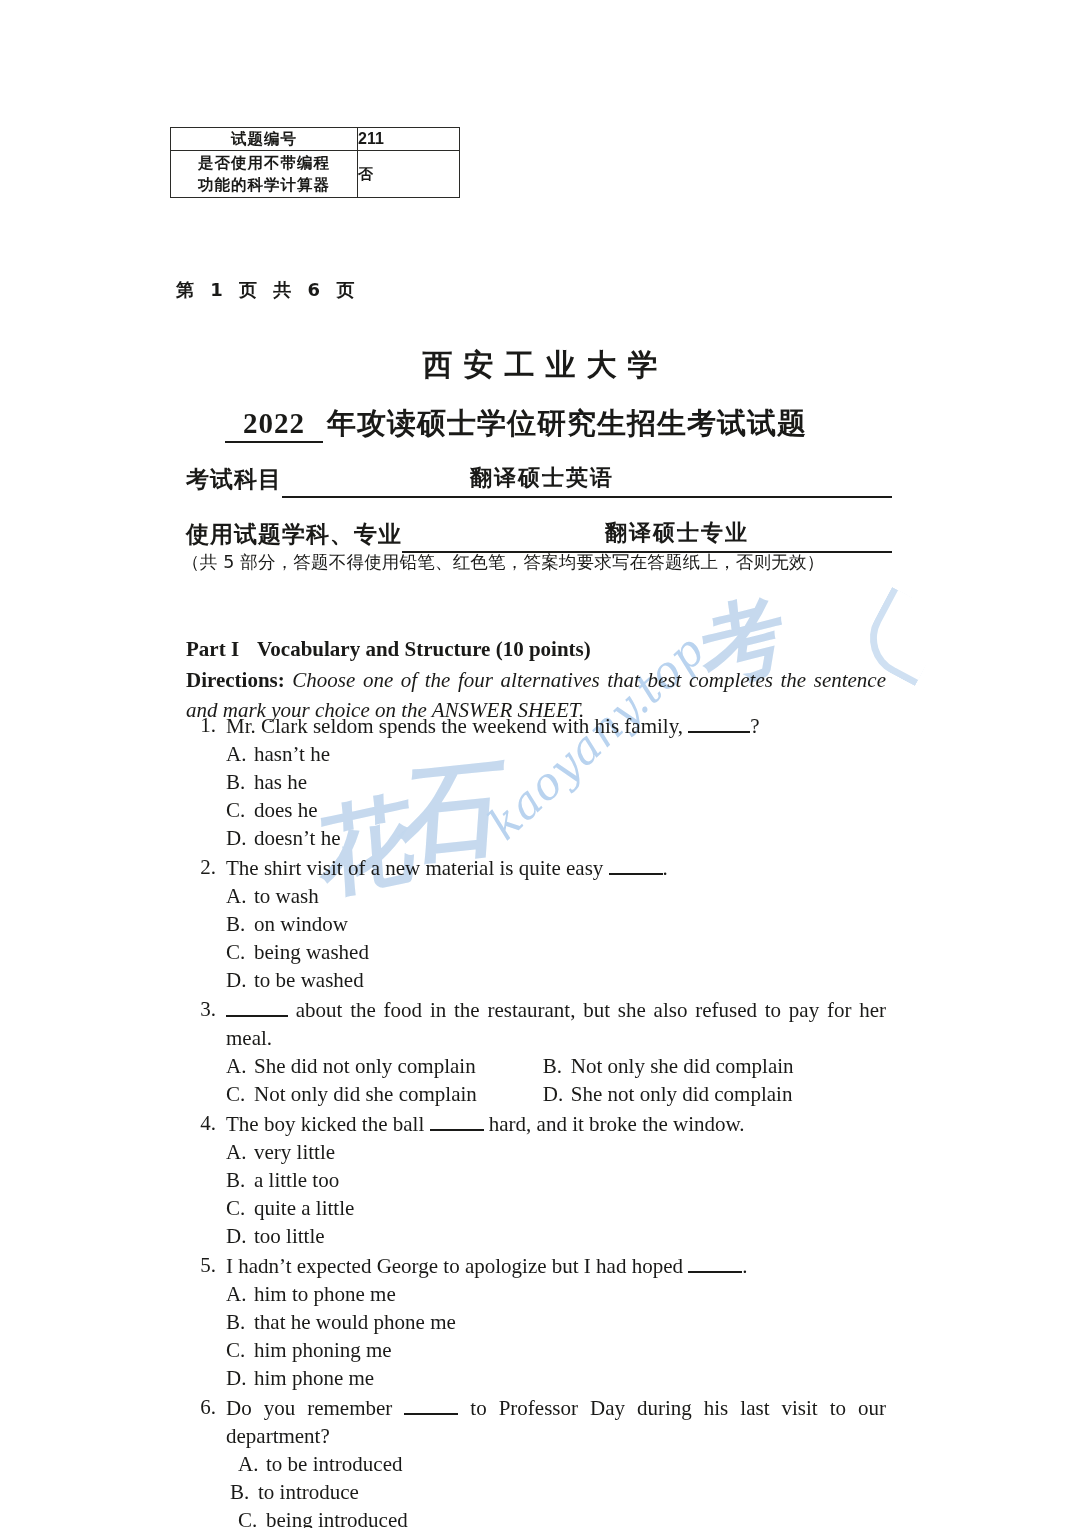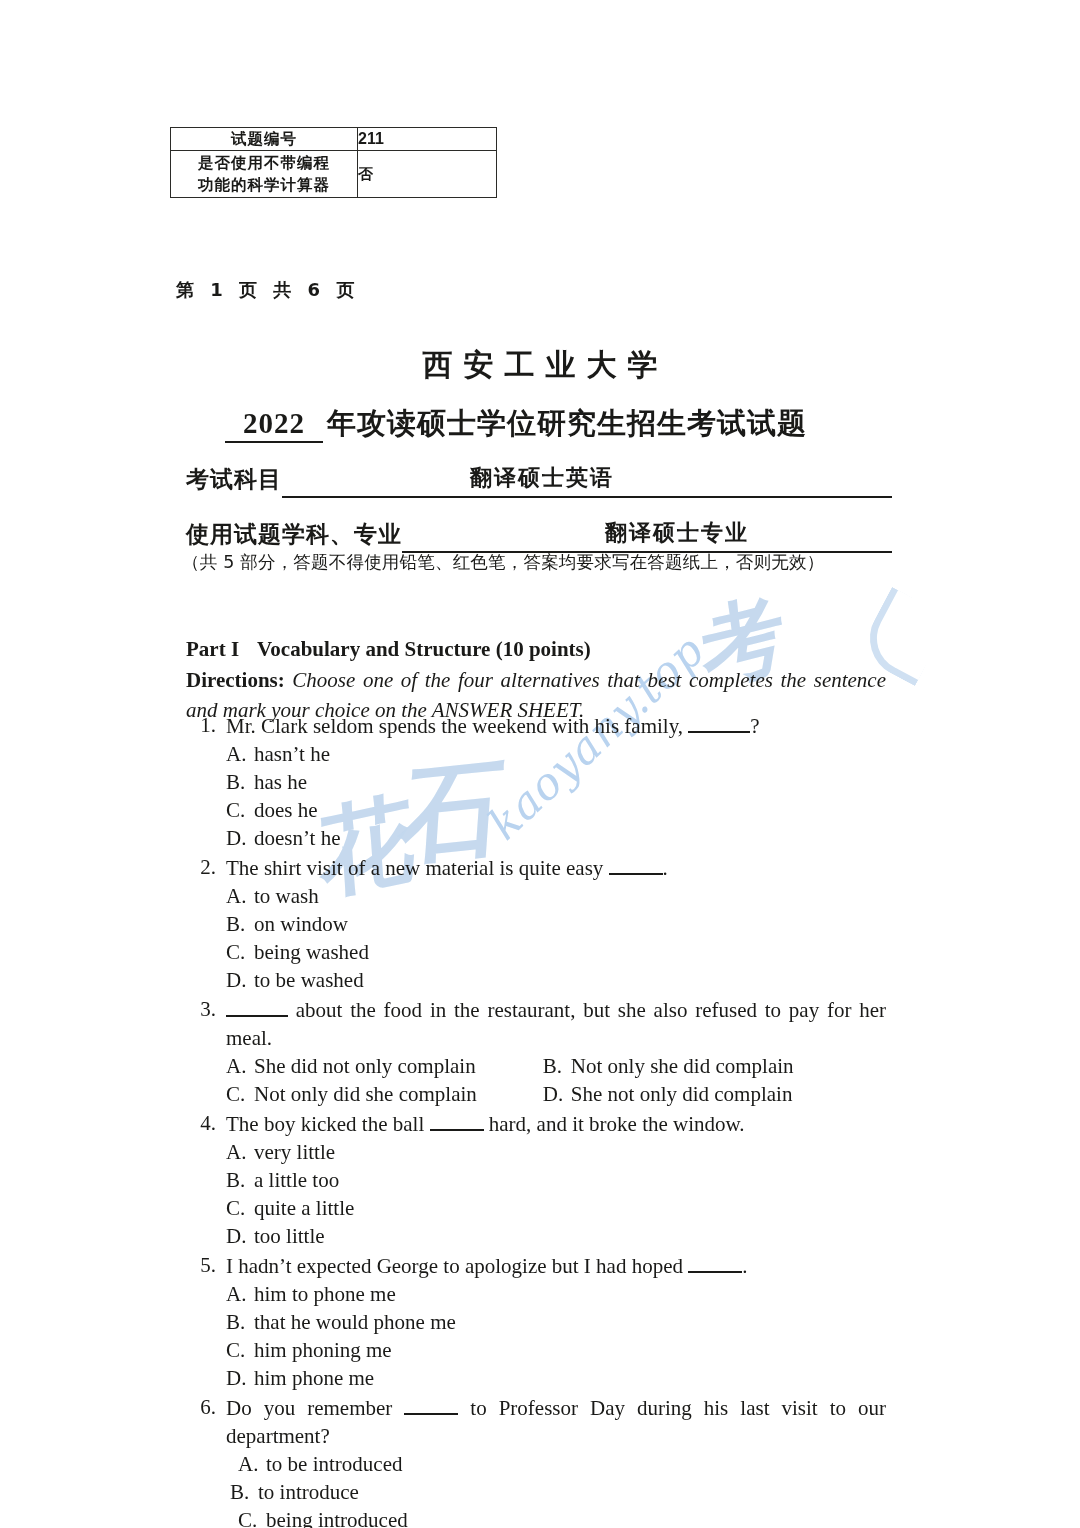--- a/index.html
+++ b/index.html
@@ -66,21 +66,21 @@
     position: absolute;
     inset: 0;
     z-index: 2;
   }
 
   
   #code-table {
     position: absolute;
     left: 170px;
     top: 127px;
-    width: 327px;
+    width: 290px;
     border-collapse: collapse;
     font-family: "DejaVu Sans", sans-serif;
   }
   #code-table td {
     border: 1.6px solid #2b2b28;
     padding: 0;
     vertical-align: middle;
   }
   .ct-label {
     width: 186px;

